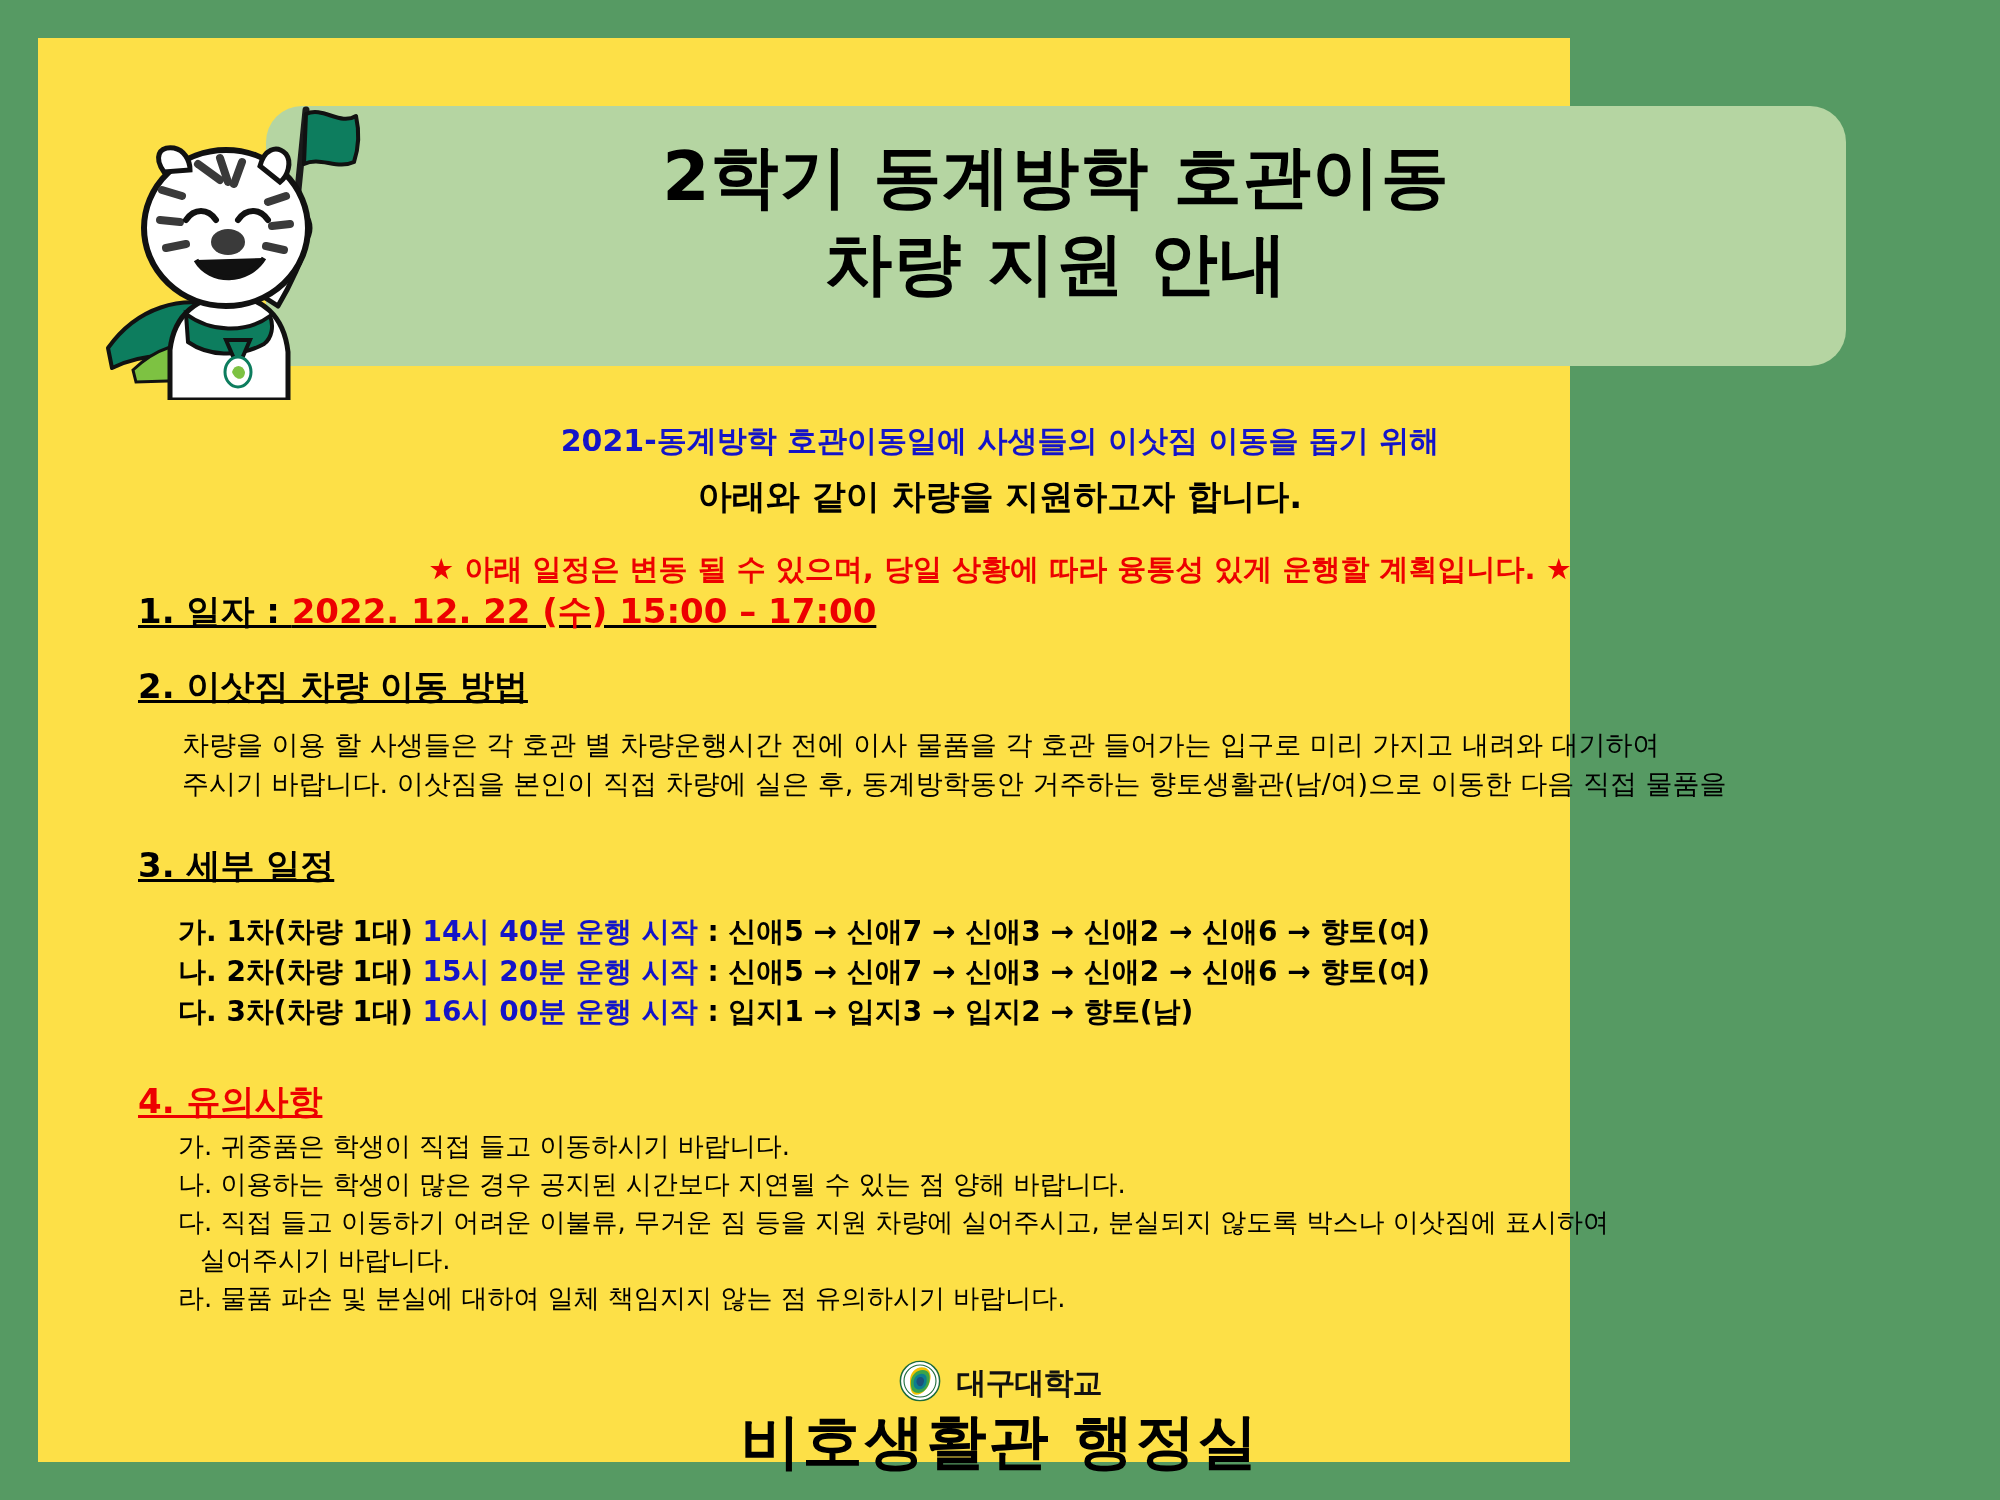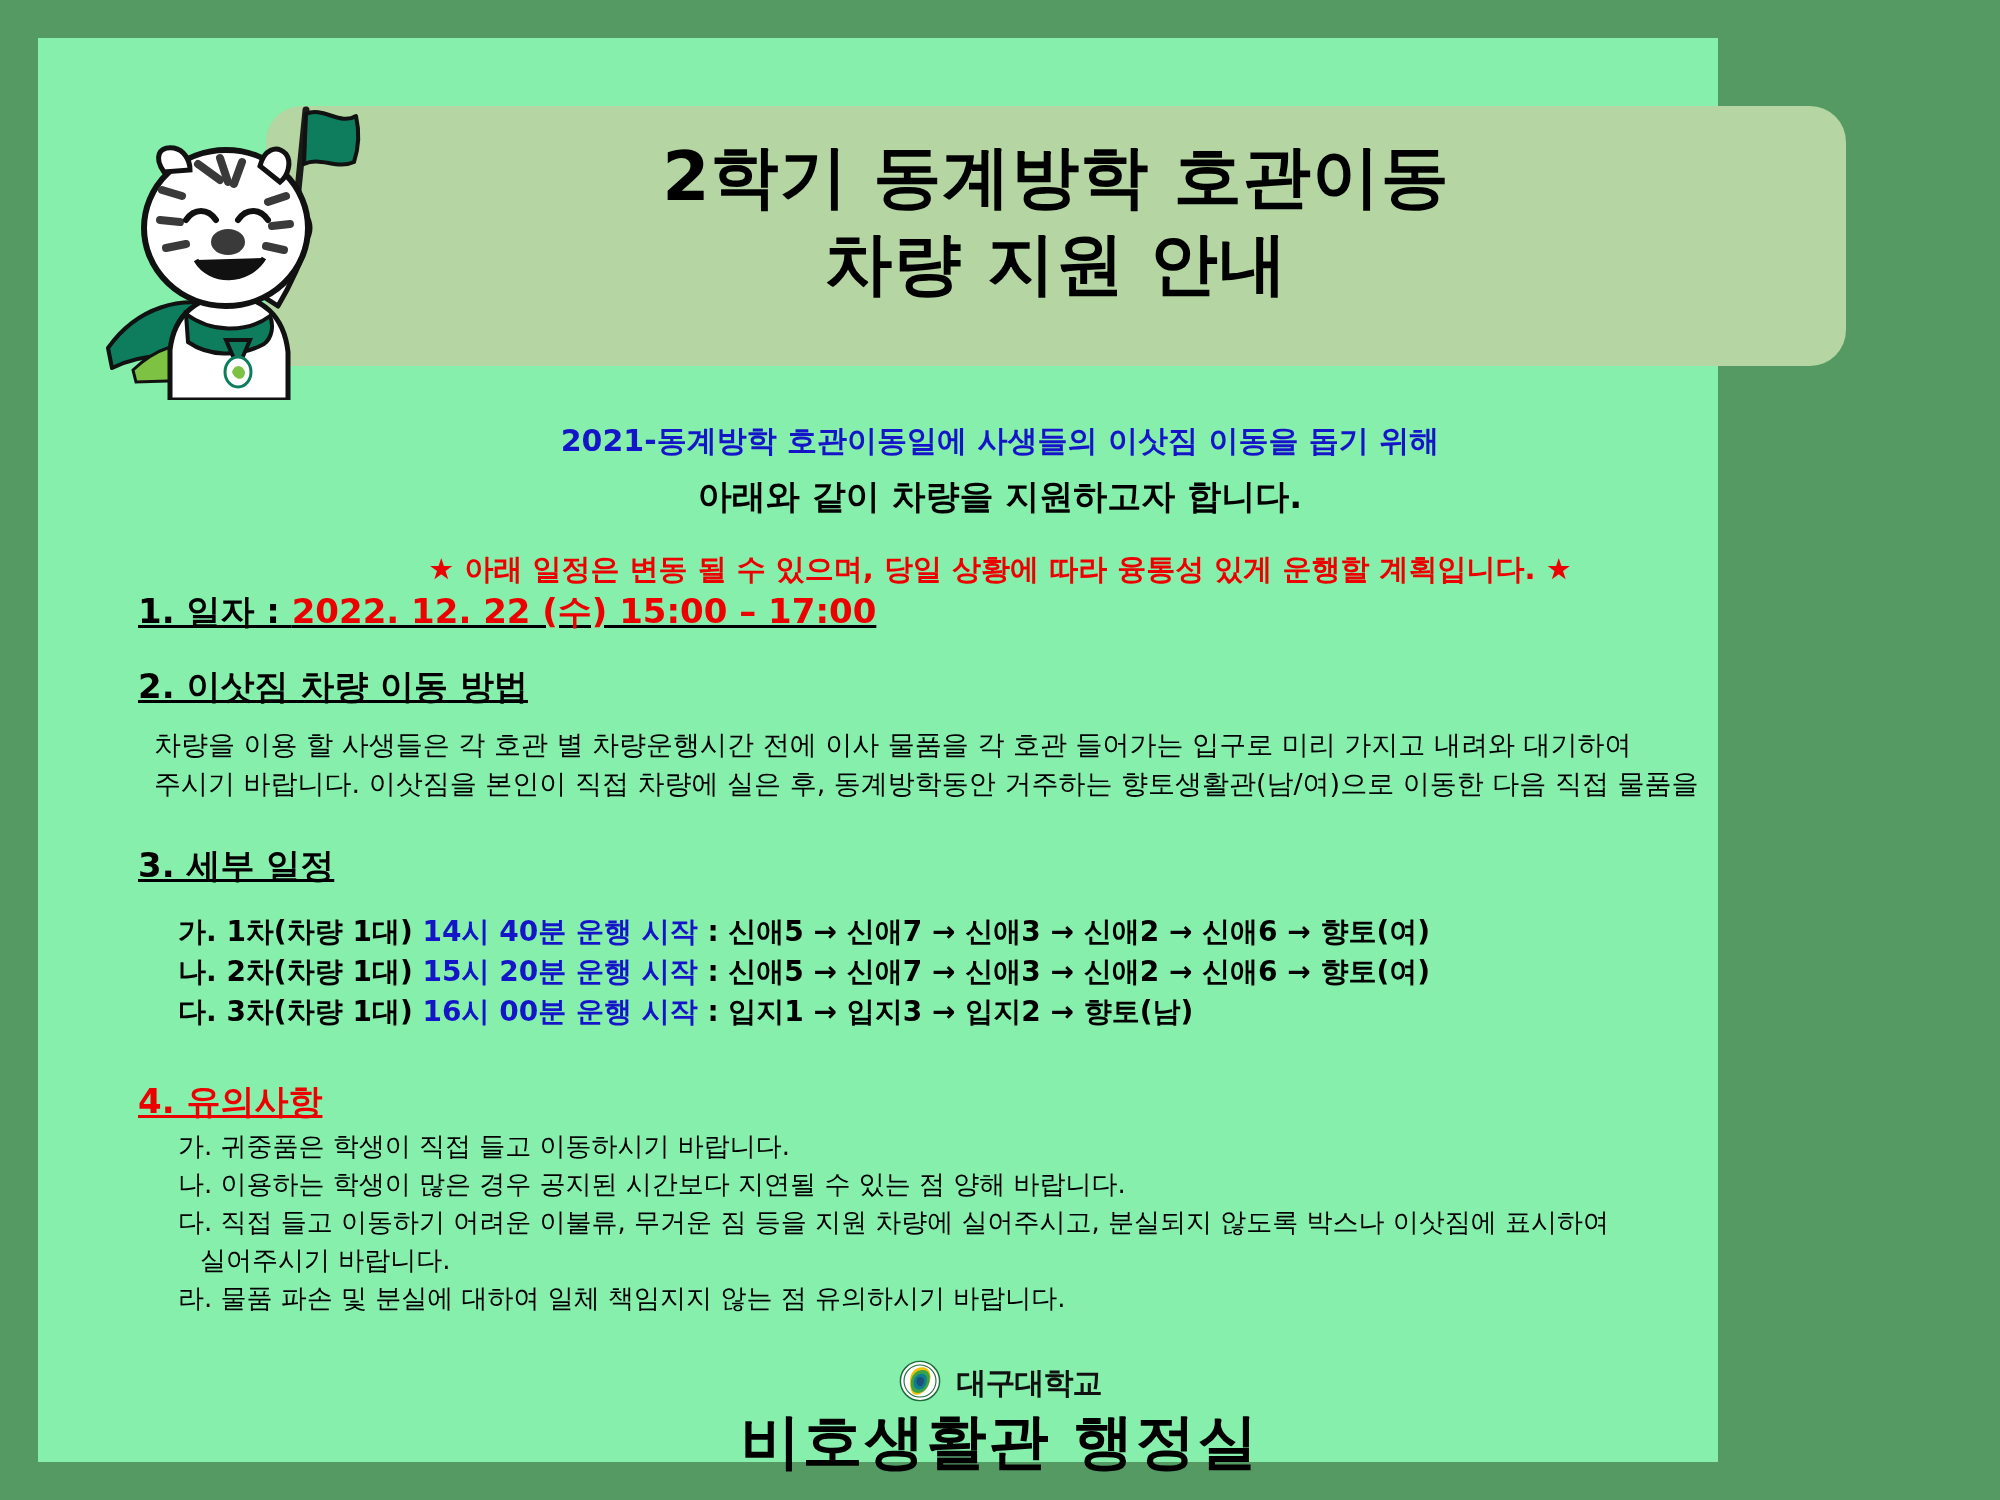--- a/index.html
+++ b/index.html
@@ -10,23 +10,23 @@
     width: 2000px;
     height: 1500px;
     background: #569a63;
     font-family: "DejaVu Sans", "Liberation Sans", sans-serif;
     overflow: hidden;
   }
   .poster {
     position: absolute;
     left: 38px;
     top: 38px;
-    width: 1680px;
+    width: 1532px;
     height: 1424px;
-    background: #86efac;
+    background: #fde047;
     box-sizing: border-box;
   }
 
   
   .header-band {
     position: absolute;
     left: 228px;
     top: 68px;
     width: 1580px;
     height: 260px;
@@ -103,21 +103,21 @@
     color: #ed0000;
   }
   .sec-head .red-val {
     color: #ed0000;
     font-weight: bold;
   }
   .sec-1 { margin-bottom: 32px; }
   .sec-2-head { margin-bottom: 18px; }
 
   .body-para {
-    margin-left: 16px;
+    margin-left: 44px;
     font-size: 27px;
     color: #000000;
     line-height: 1.46;
     font-weight: normal;
   }
 
   .sec-3-head { margin-top: 40px; margin-bottom: 26px; }
 
   .schedule {
     margin-left: 40px;

